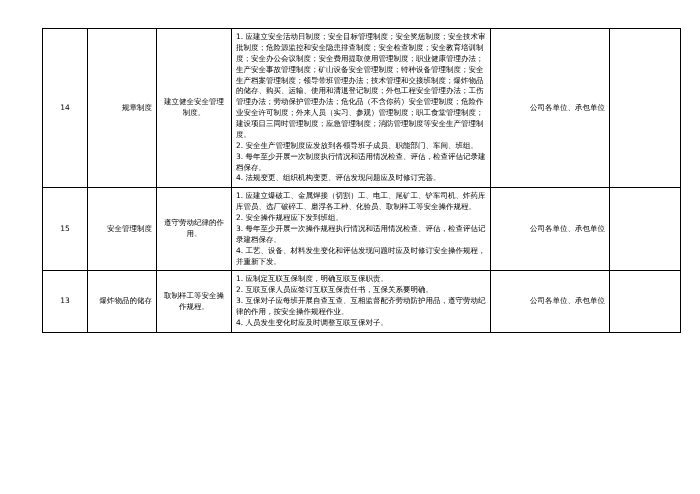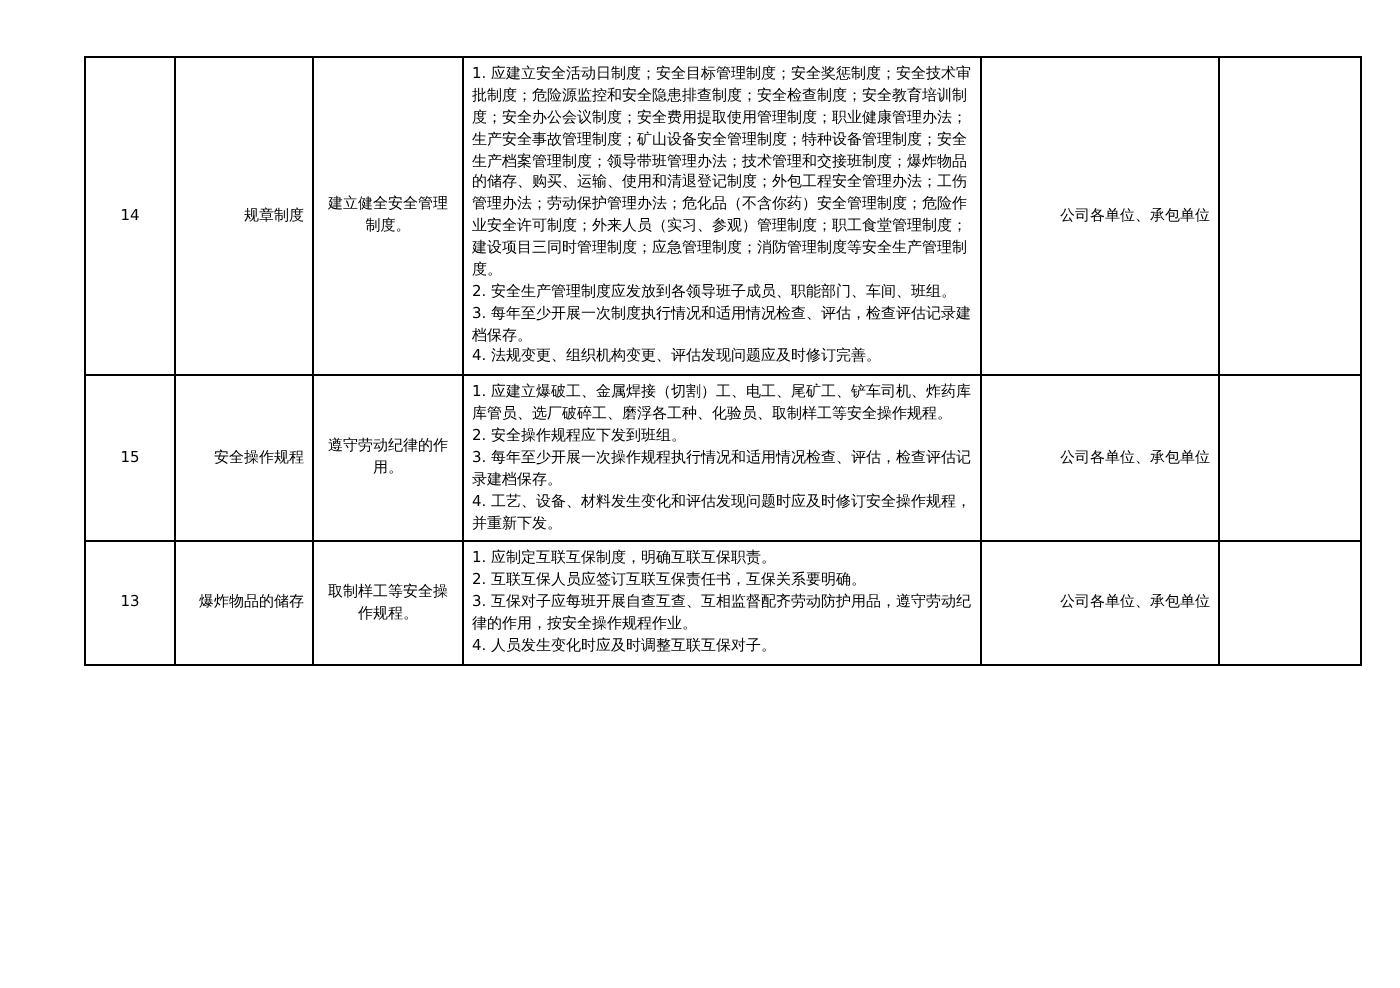--- a/index.html
+++ b/index.html
@@ -84,21 +84,21 @@
         <td class="col-req"><span class="req-text">建立健全安全管理制度。</span></td>
         <td class="col-detail"><span class="detail-text">1. 应建立安全活动日制度；安全目标管理制度；安全奖惩制度；安全技术审批制度；危险源监控和安全隐患排查制度；安全检查制度；安全教育培训制度；安全办公会议制度；安全费用提取使用管理制度；职业健康管理办法；生产安全事故管理制度；矿山设备安全管理制度；特种设备管理制度；安全生产档案管理制度；领导带班管理办法；技术管理和交接班制度；爆炸物品的储存、购买、运输、使用和清退登记制度；外包工程安全管理办法；工伤管理办法；劳动保护管理办法；危化品（不含你药）安全管理制度；危险作业安全许可制度；外来人员（实习、参观）管理制度；职工食堂管理制度；建设项目三同时管理制度；应急管理制度；消防管理制度等安全生产管理制度。
 2. 安全生产管理制度应发放到各领导班子成员、职能部门、车间、班组。
 3. 每年至少开展一次制度执行情况和适用情况检查、评估，检查评估记录建档保存。
 4. 法规变更、组织机构变更、评估发现问题应及时修订完善。</span></td>
         <td class="col-resp">公司各单位、承包单位</td>
         <td class="col-last"></td>
       </tr>
       <tr>
         <td class="col-num">15</td>
-        <td class="col-cat"><span class="cat-text">安全操作规程</span></td>
+        <td class="col-cat"><span class="cat-text">安全管理制度</span></td>
         <td class="col-req"><span class="req-text">遵守劳动纪律的作用。</span></td>
         <td class="col-detail"><span class="detail-text">1. 应建立爆破工、金属焊接（切割）工、电工、尾矿工、铲车司机、炸药库库管员、选厂破碎工、磨浮各工种、化验员、取制样工等安全操作规程。
 2. 安全操作规程应下发到班组。
 3. 每年至少开展一次操作规程执行情况和适用情况检查、评估，检查评估记录建档保存。
 4. 工艺、设备、材料发生变化和评估发现问题时应及时修订安全操作规程，并重新下发。</span></td>
         <td class="col-resp">公司各单位、承包单位</td>
         <td class="col-last"></td>
       </tr>
       <tr>
         <td class="col-num">13</td>

